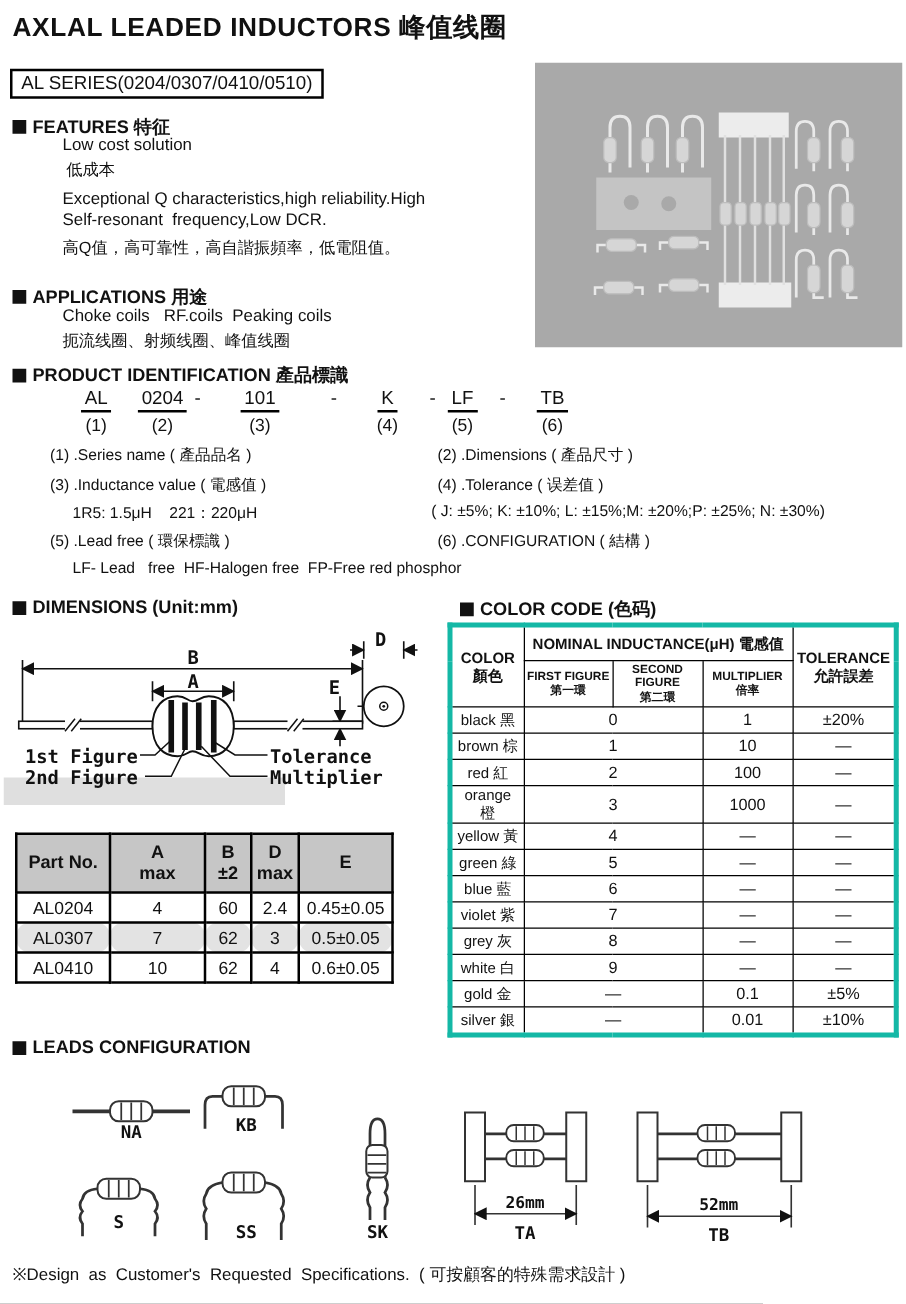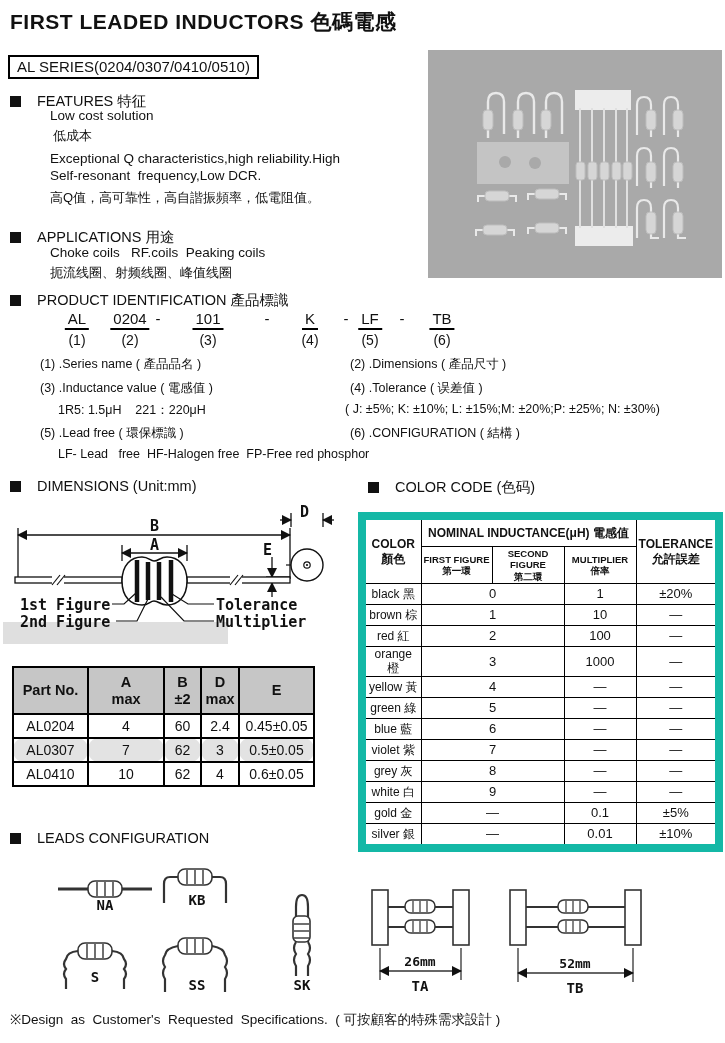--- a/index.html
+++ b/index.html
@@ -1,55 +1,55 @@
 <!DOCTYPE html>
 <html><head>
 <meta charset="utf-8">
 <style>
   html,body{margin:0;padding:0;background:#888;}
   .page{position:relative;width:725px;height:1043px;background:#ffffff;
         font-family:"Liberation Sans",sans-serif;color:#111;overflow:hidden;margin:0 auto;}
   .abs{position:absolute;}
-  .sec-heading{position:absolute;display:flex;align-items:center;gap:16px;
-               font-weight:normal;font-size:14.5px;white-space:nowrap;}
+  .sec-heading{position:absolute;display:flex;align-items:center;gap:5px;
+               font-weight:bold;font-size:14.5px;white-space:nowrap;}
   .bullet{width:11px;height:11px;background:#111;flex:0 0 auto;}
   .page-title{position:absolute;left:10px;top:8px;font-size:21px;font-weight:bold;letter-spacing:.5px;}
   .series-box{position:absolute;left:8px;top:55px;border:2px solid #000;
               padding:1px 7px 2px;font-size:15px;white-space:nowrap;}
   .body-line{position:absolute;font-size:13.5px;white-space:pre;}
   .cn{font-size:13px;}
   .code-part{position:absolute;transform:translateX(-50%);font-size:15px;font-weight:normal;
              border-bottom:2px solid #000;padding:0 3px 1px;white-space:nowrap;}
   .code-sep{position:absolute;transform:translateX(-50%);font-size:15px;}
   .code-num{position:absolute;transform:translateX(-50%);font-size:14px;}
   .note{position:absolute;font-size:12.5px;white-space:pre;}
   table{border-collapse:collapse;table-layout:fixed;}
   .part-table{position:absolute;left:12px;top:666px;width:301px;font-size:14px;}
   .part-table th,.part-table td{border:2px solid #000;text-align:center;vertical-align:middle;
              padding:0;white-space:pre-line;line-height:1.15;}
   .part-table th{background:#c6c6c6;font-size:14.5px;height:45px;}
   .part-table td{height:22px;border-radius:11px;}
   .part-table tr.alt td{background:#e3e3e3;}
-  .color-table{position:absolute;left:358px;top:512px;width:357px;border:8px solid #14b8a6;}
+  .color-table{position:absolute;left:358px;top:498px;width:357px;border:4px solid #14b8a6;}
   .color-table th,.color-table td{border:1.5px solid #000;text-align:center;vertical-align:middle;
              padding:0 2px;white-space:pre-line;line-height:1.2;}
   .color-table .h1 th{font-size:12px;height:26px;}
   .color-table th.big{font-size:12px;}
   .color-table .sub th{font-size:9.5px;height:36px;}
   .color-table td{height:20px;font-size:13px;}
   .color-table td.cname{font-size:12px;}
   .footnote{position:absolute;left:10px;top:1010px;font-size:13.5px;white-space:pre;}
   svg text{font-family:"DejaVu Sans Mono",monospace;fill:#111;}
 </style>
 </head>
 <body>
 
 <div class="page">
 
-  <div class="page-title">FIRST LEADED INDUCTORS  色碼電感</div>
+  <div class="page-title">AXLAL LEADED INDUCTORS  峰值线圈</div>
   <div class="series-box">AL SERIES(0204/0307/0410/0510)</div>
 
   <svg class="abs" style="left:428px;top:50px" width="294" height="228" viewBox="0 0 294 228">
     <rect width="294" height="228" fill="#a9a9a9"></rect>
     <g stroke="#e9e9e9" stroke-width="2.4" fill="none">
       <path d="M60,88 V52 q0,-9 8,-9 q8,0 8,9 v32"></path>
       <path d="M90,88 V52 q0,-9 8,-9 q8,0 8,9 v32"></path>
       <path d="M118,88 V52 q0,-9 8,-9 q8,0 8,9 v32"></path>
     </g>
     <g fill="#d6d6d6" stroke="#bdbdbd" stroke-width="1">

